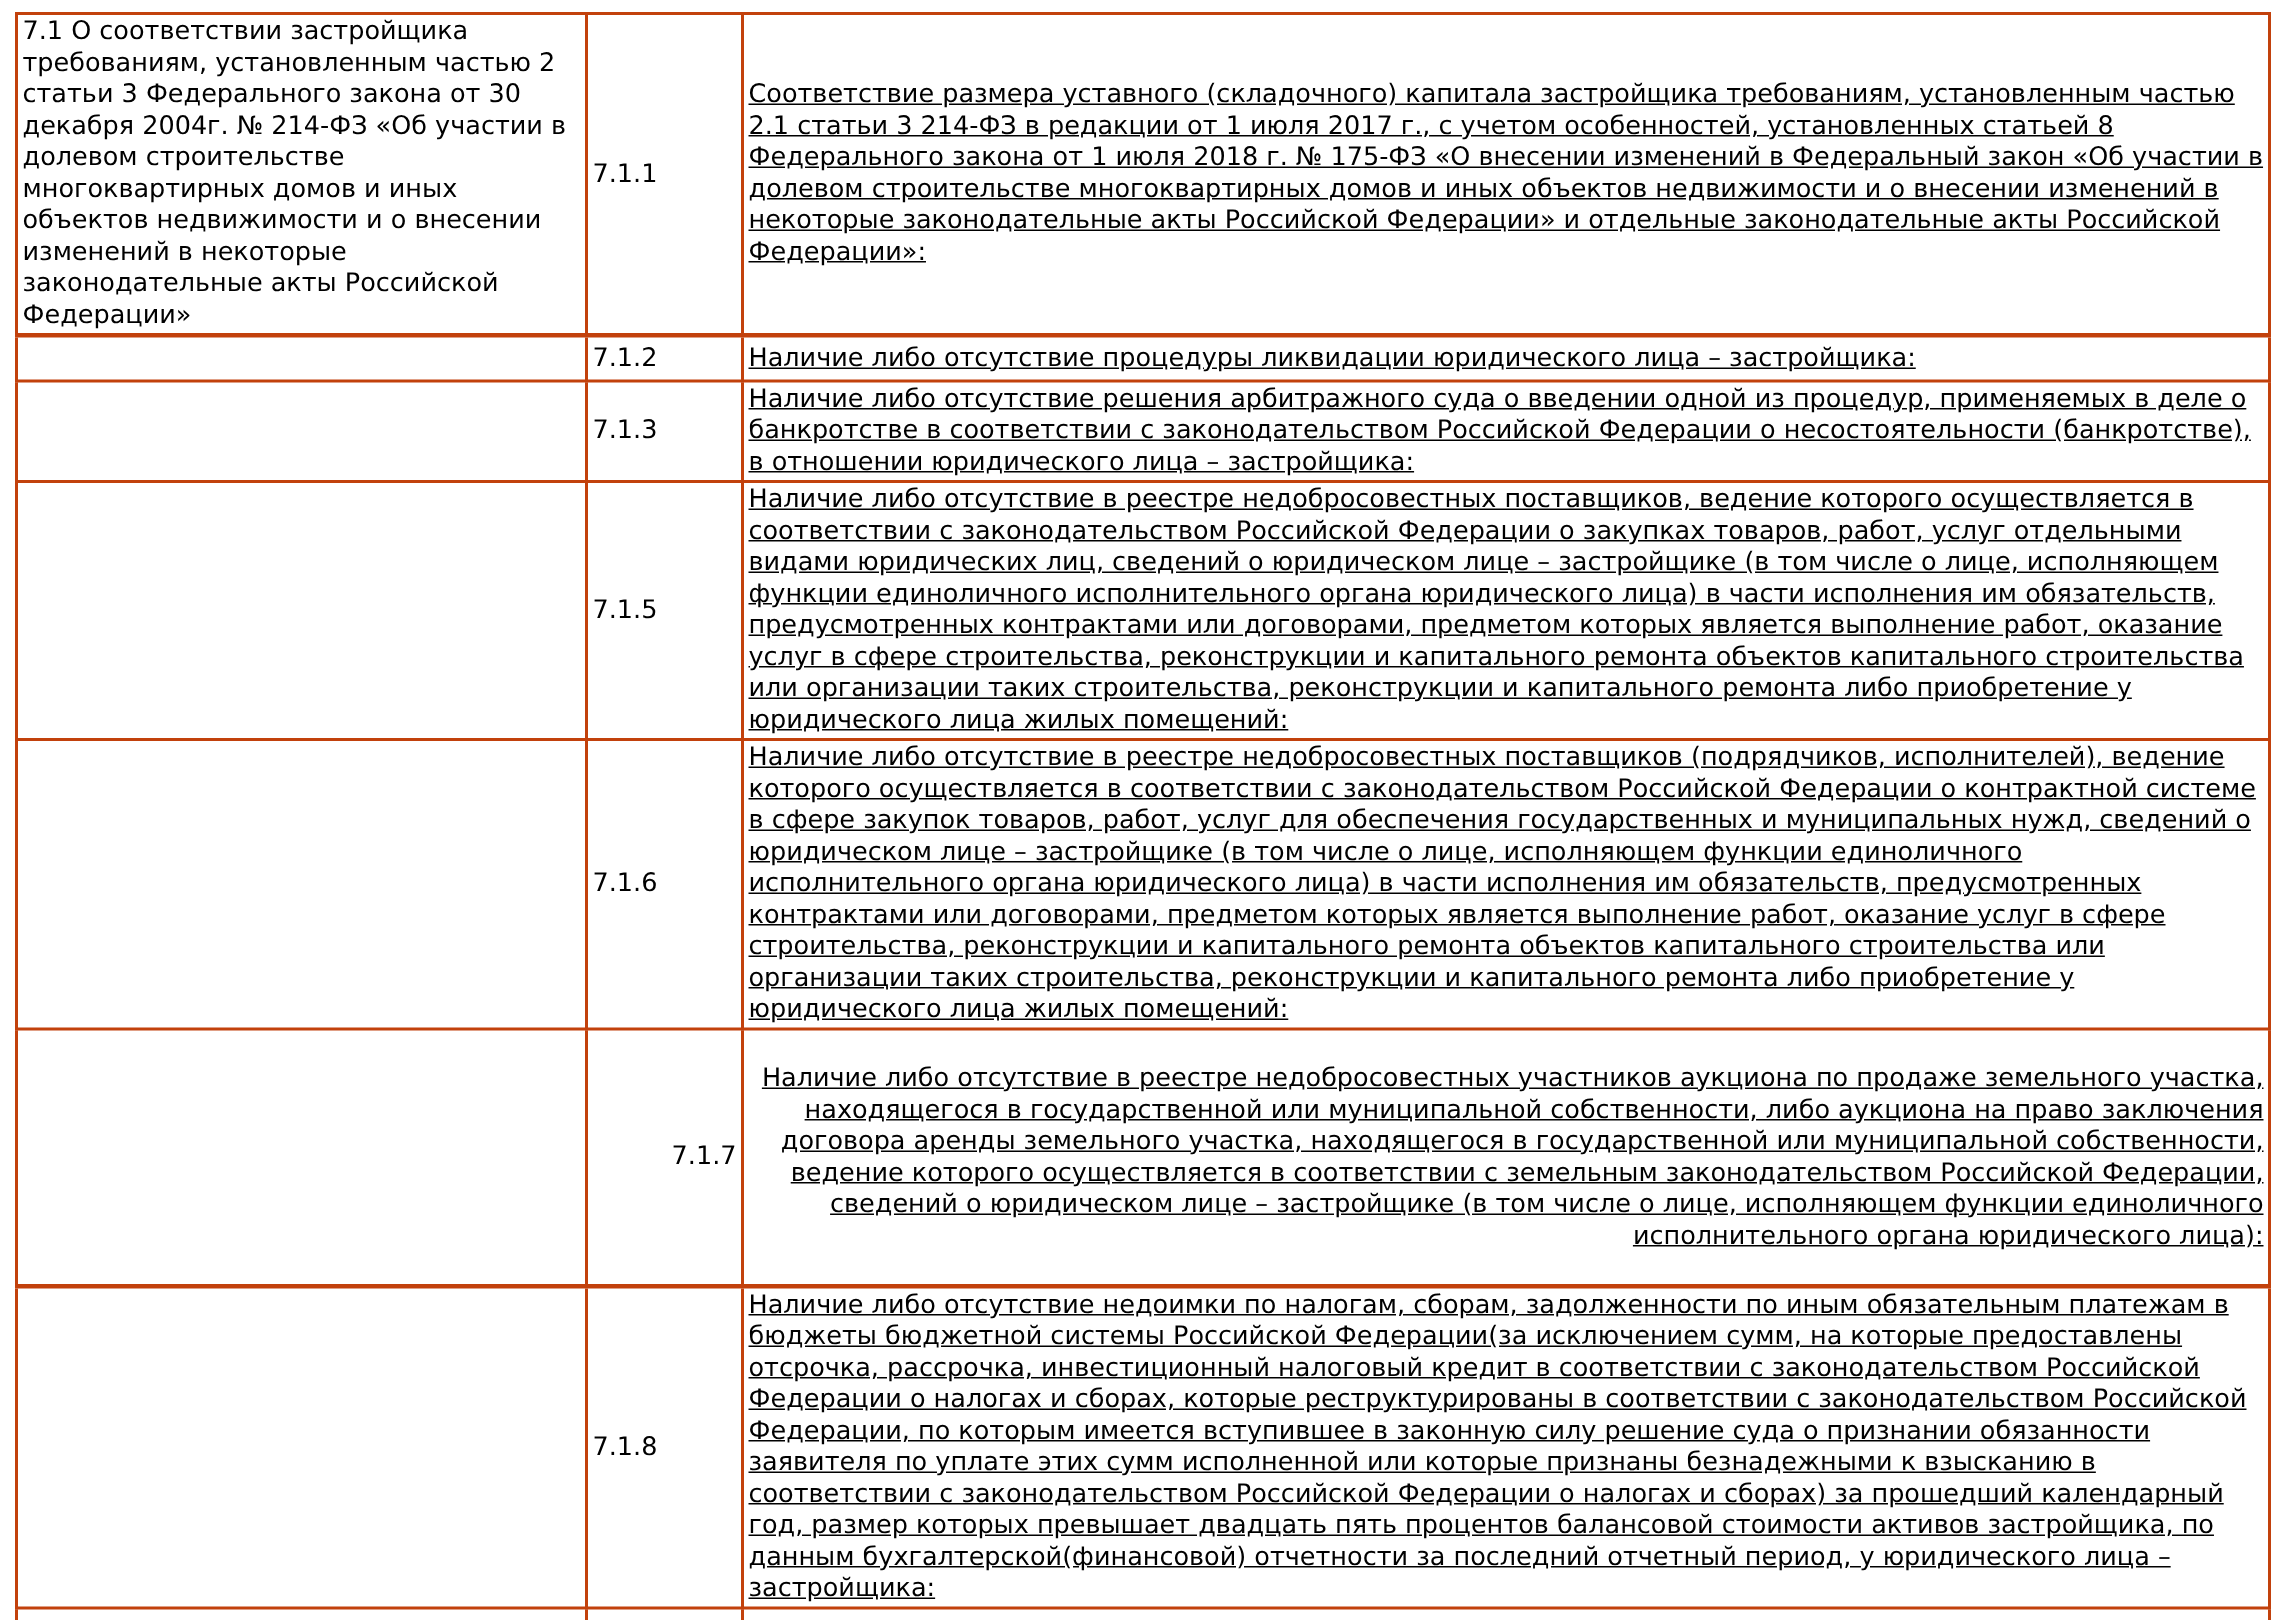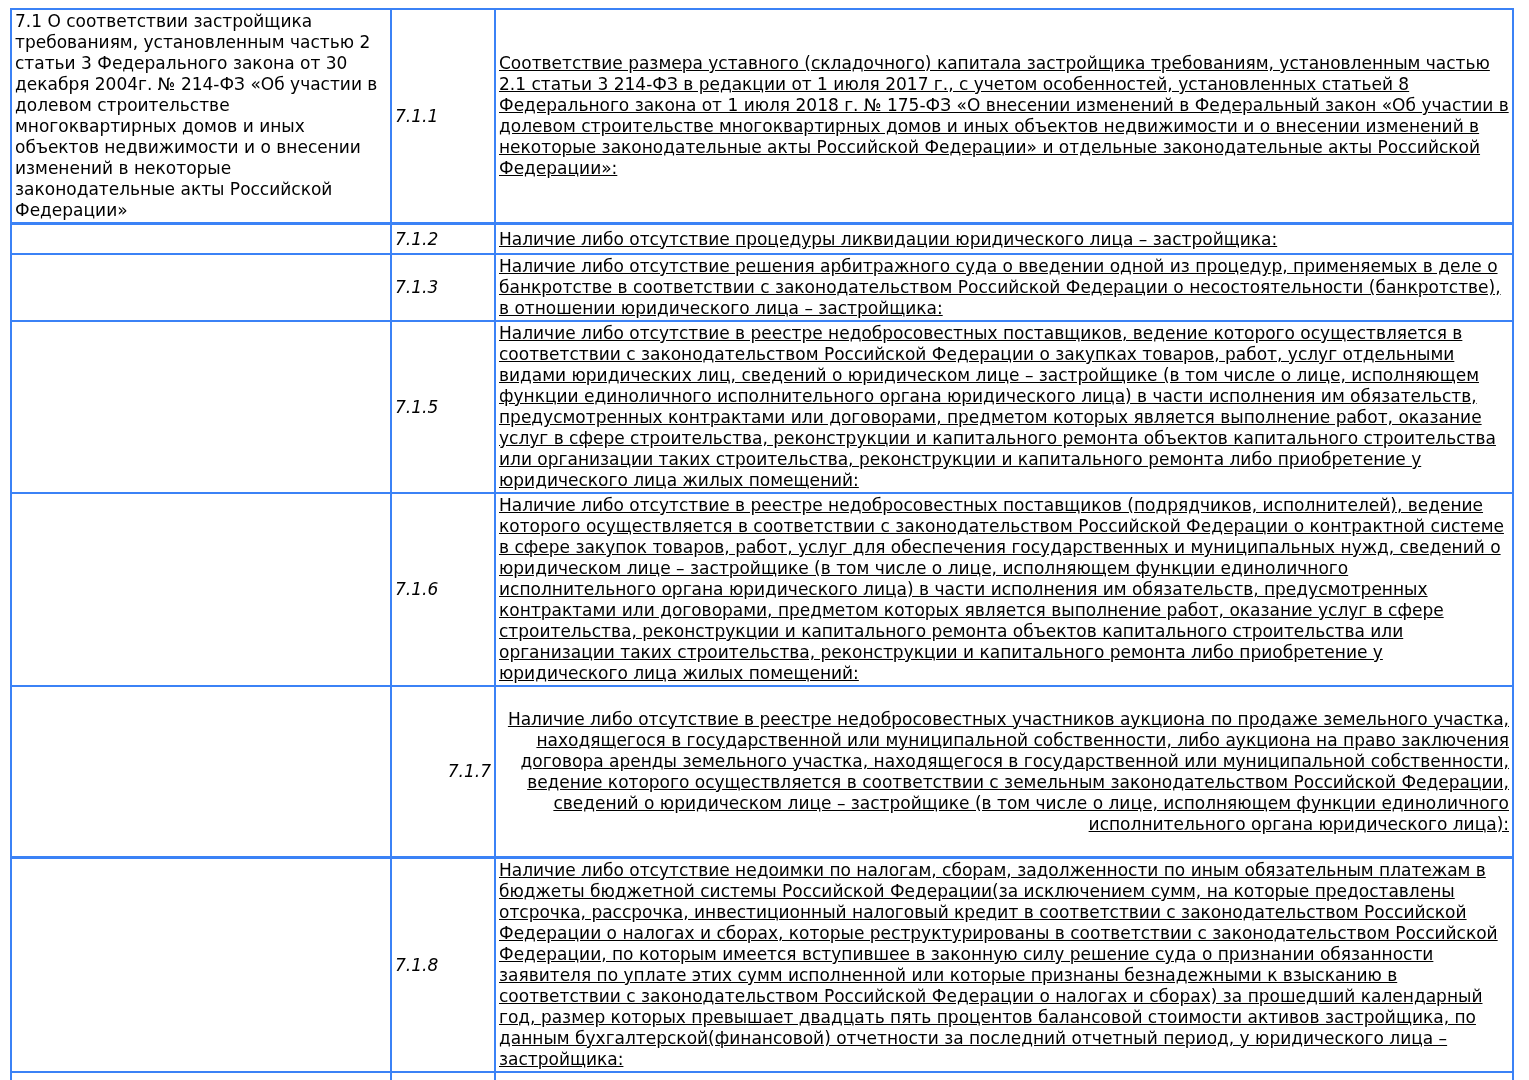--- a/index.html
+++ b/index.html
@@ -19,31 +19,30 @@
     border-collapse: collapse;
     table-layout: fixed;
     width: 1502px;
     font-family: "DejaVu Sans", "Liberation Sans", sans-serif;
     font-size: 17px;
     line-height: 21px;
     color: #000000;
     background: #ffffff;
   }
   table.doc-table td {
-    border: 2px solid #3b82f6;
+    border: 2px solid #c2410c;
     padding: 1px 3px 1px 3px;
     overflow: hidden;
     word-wrap: break-word;
   }
   td.col-desc {
     vertical-align: top;
   }
   td.col-num {
     vertical-align: middle;
-    font-style: italic;
   }
   td.col-text {
     vertical-align: middle;
     text-decoration: underline;
   }
   
   tr:nth-child(1)  td { height: 189px; }
   tr:nth-child(2)  td { height: 26px;  }
   tr:nth-child(3)  td { height: 57px;  }
   tr:nth-child(4)  td { height: 38px;  }

